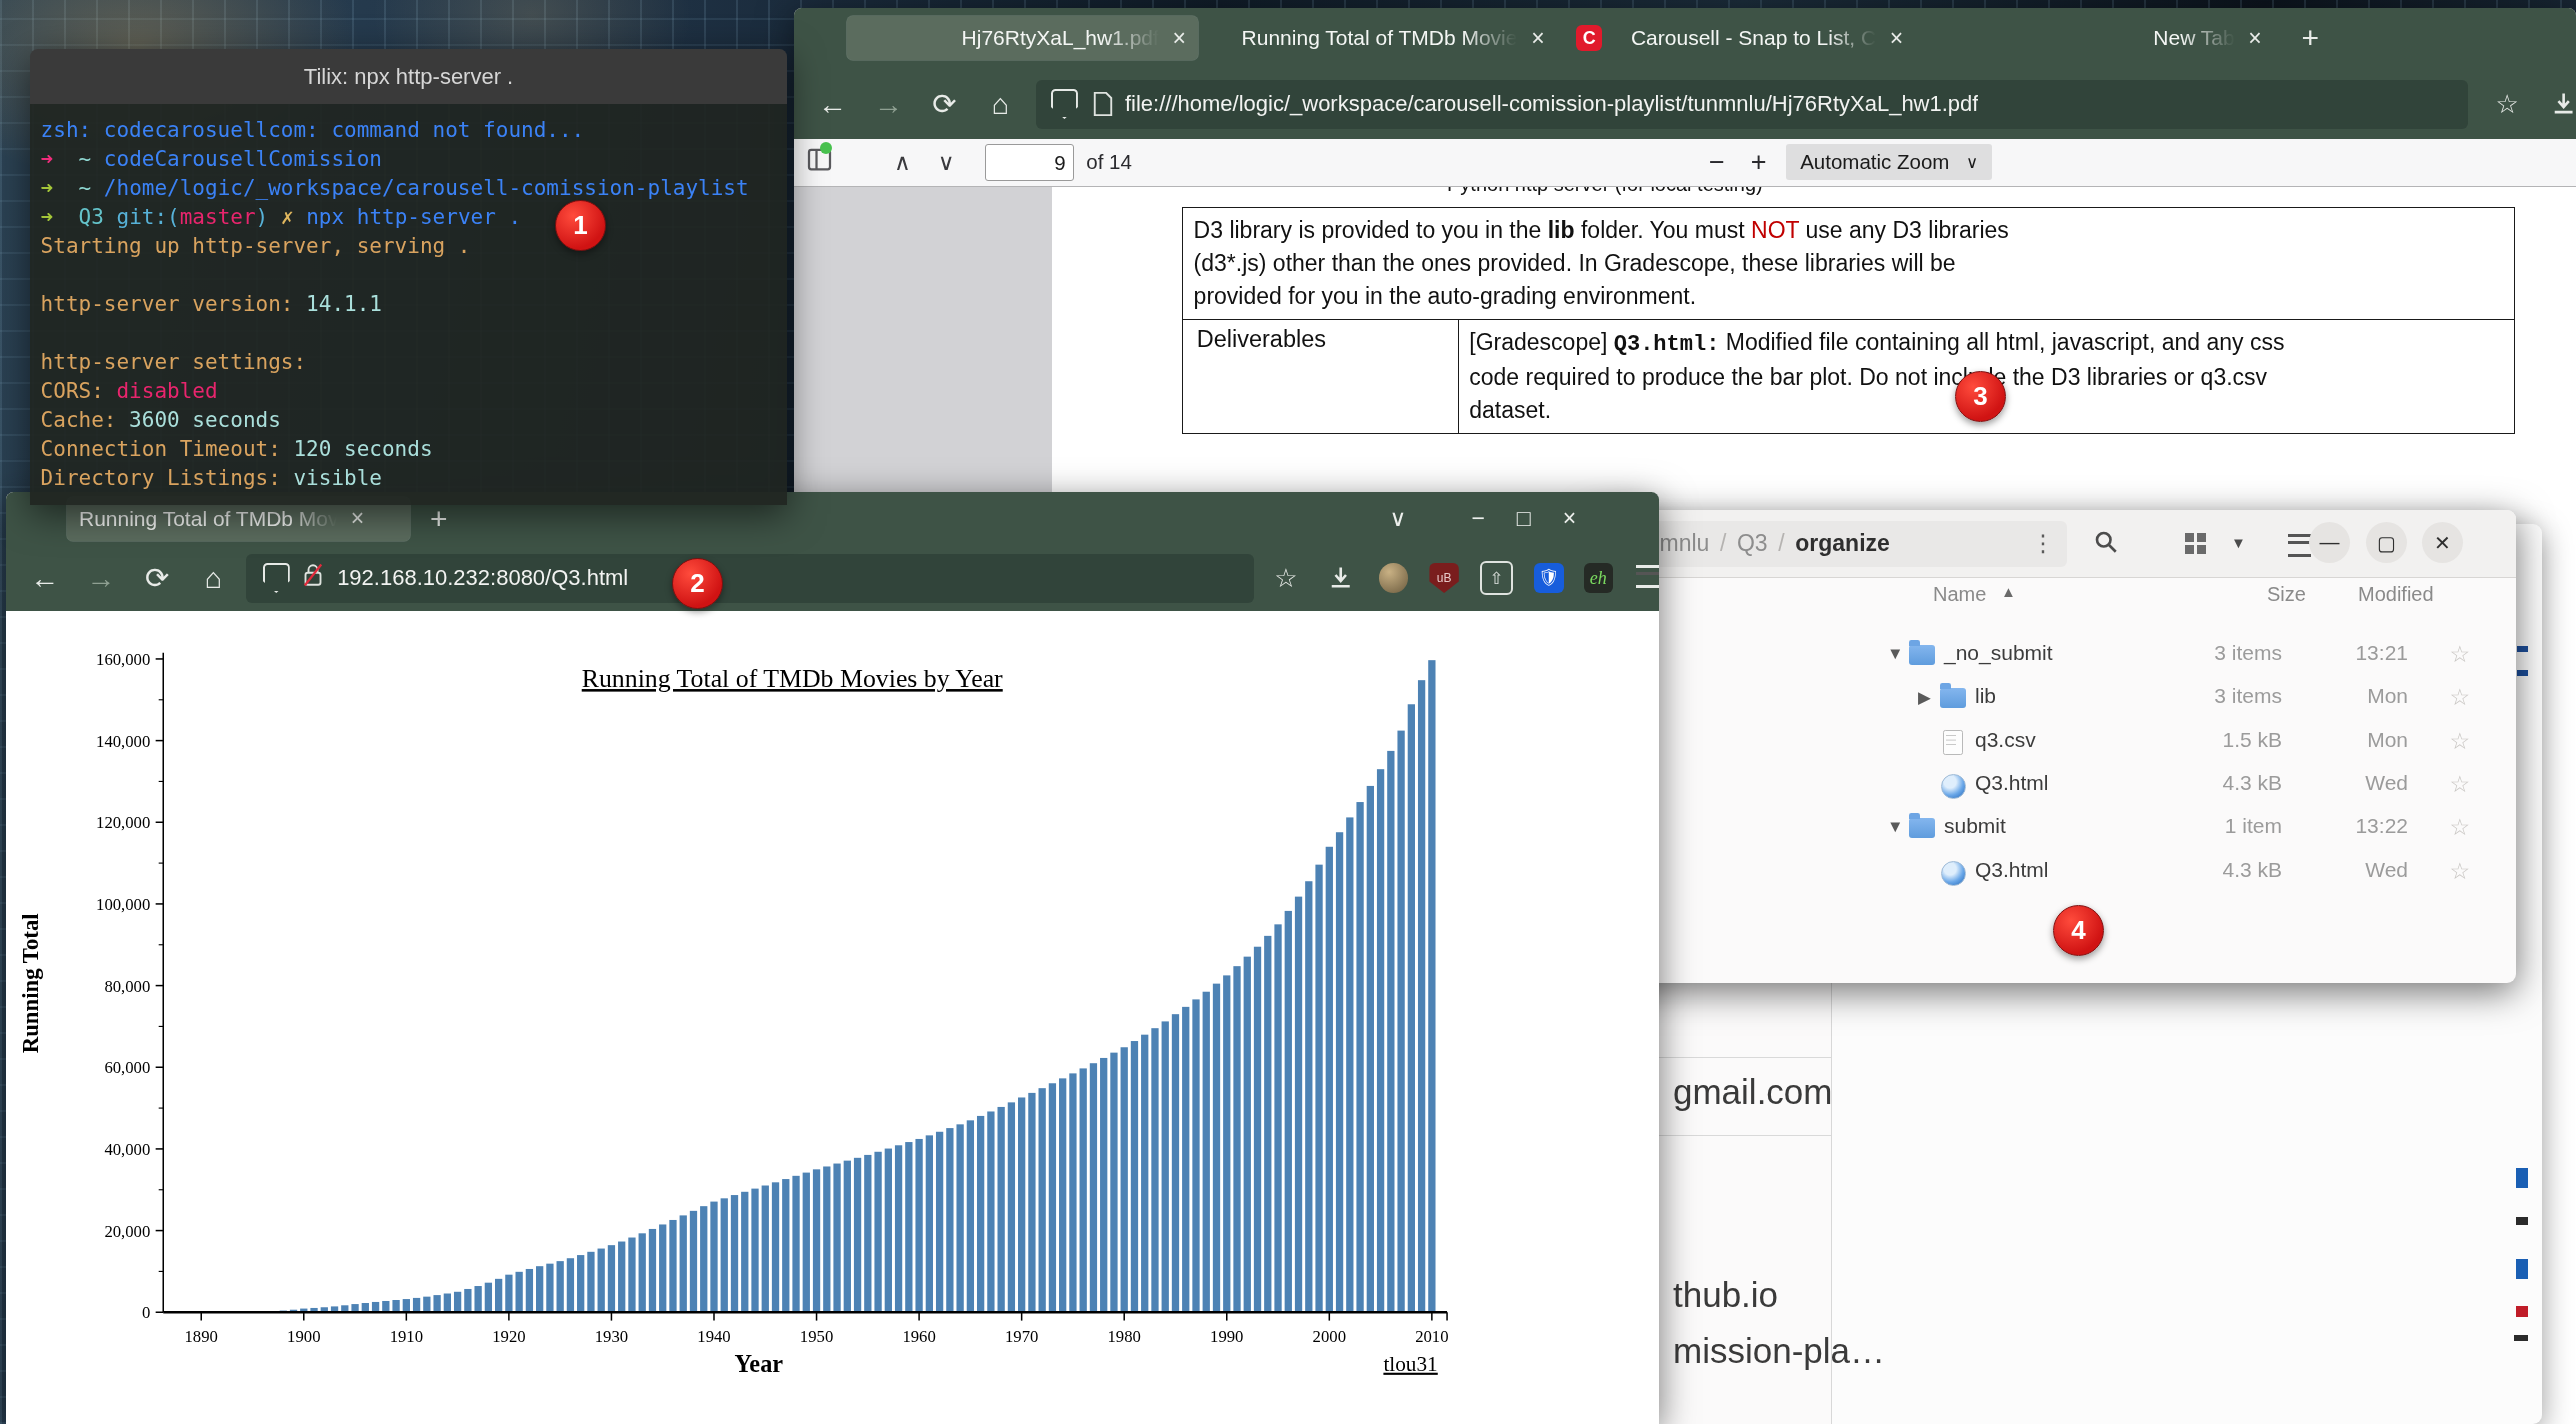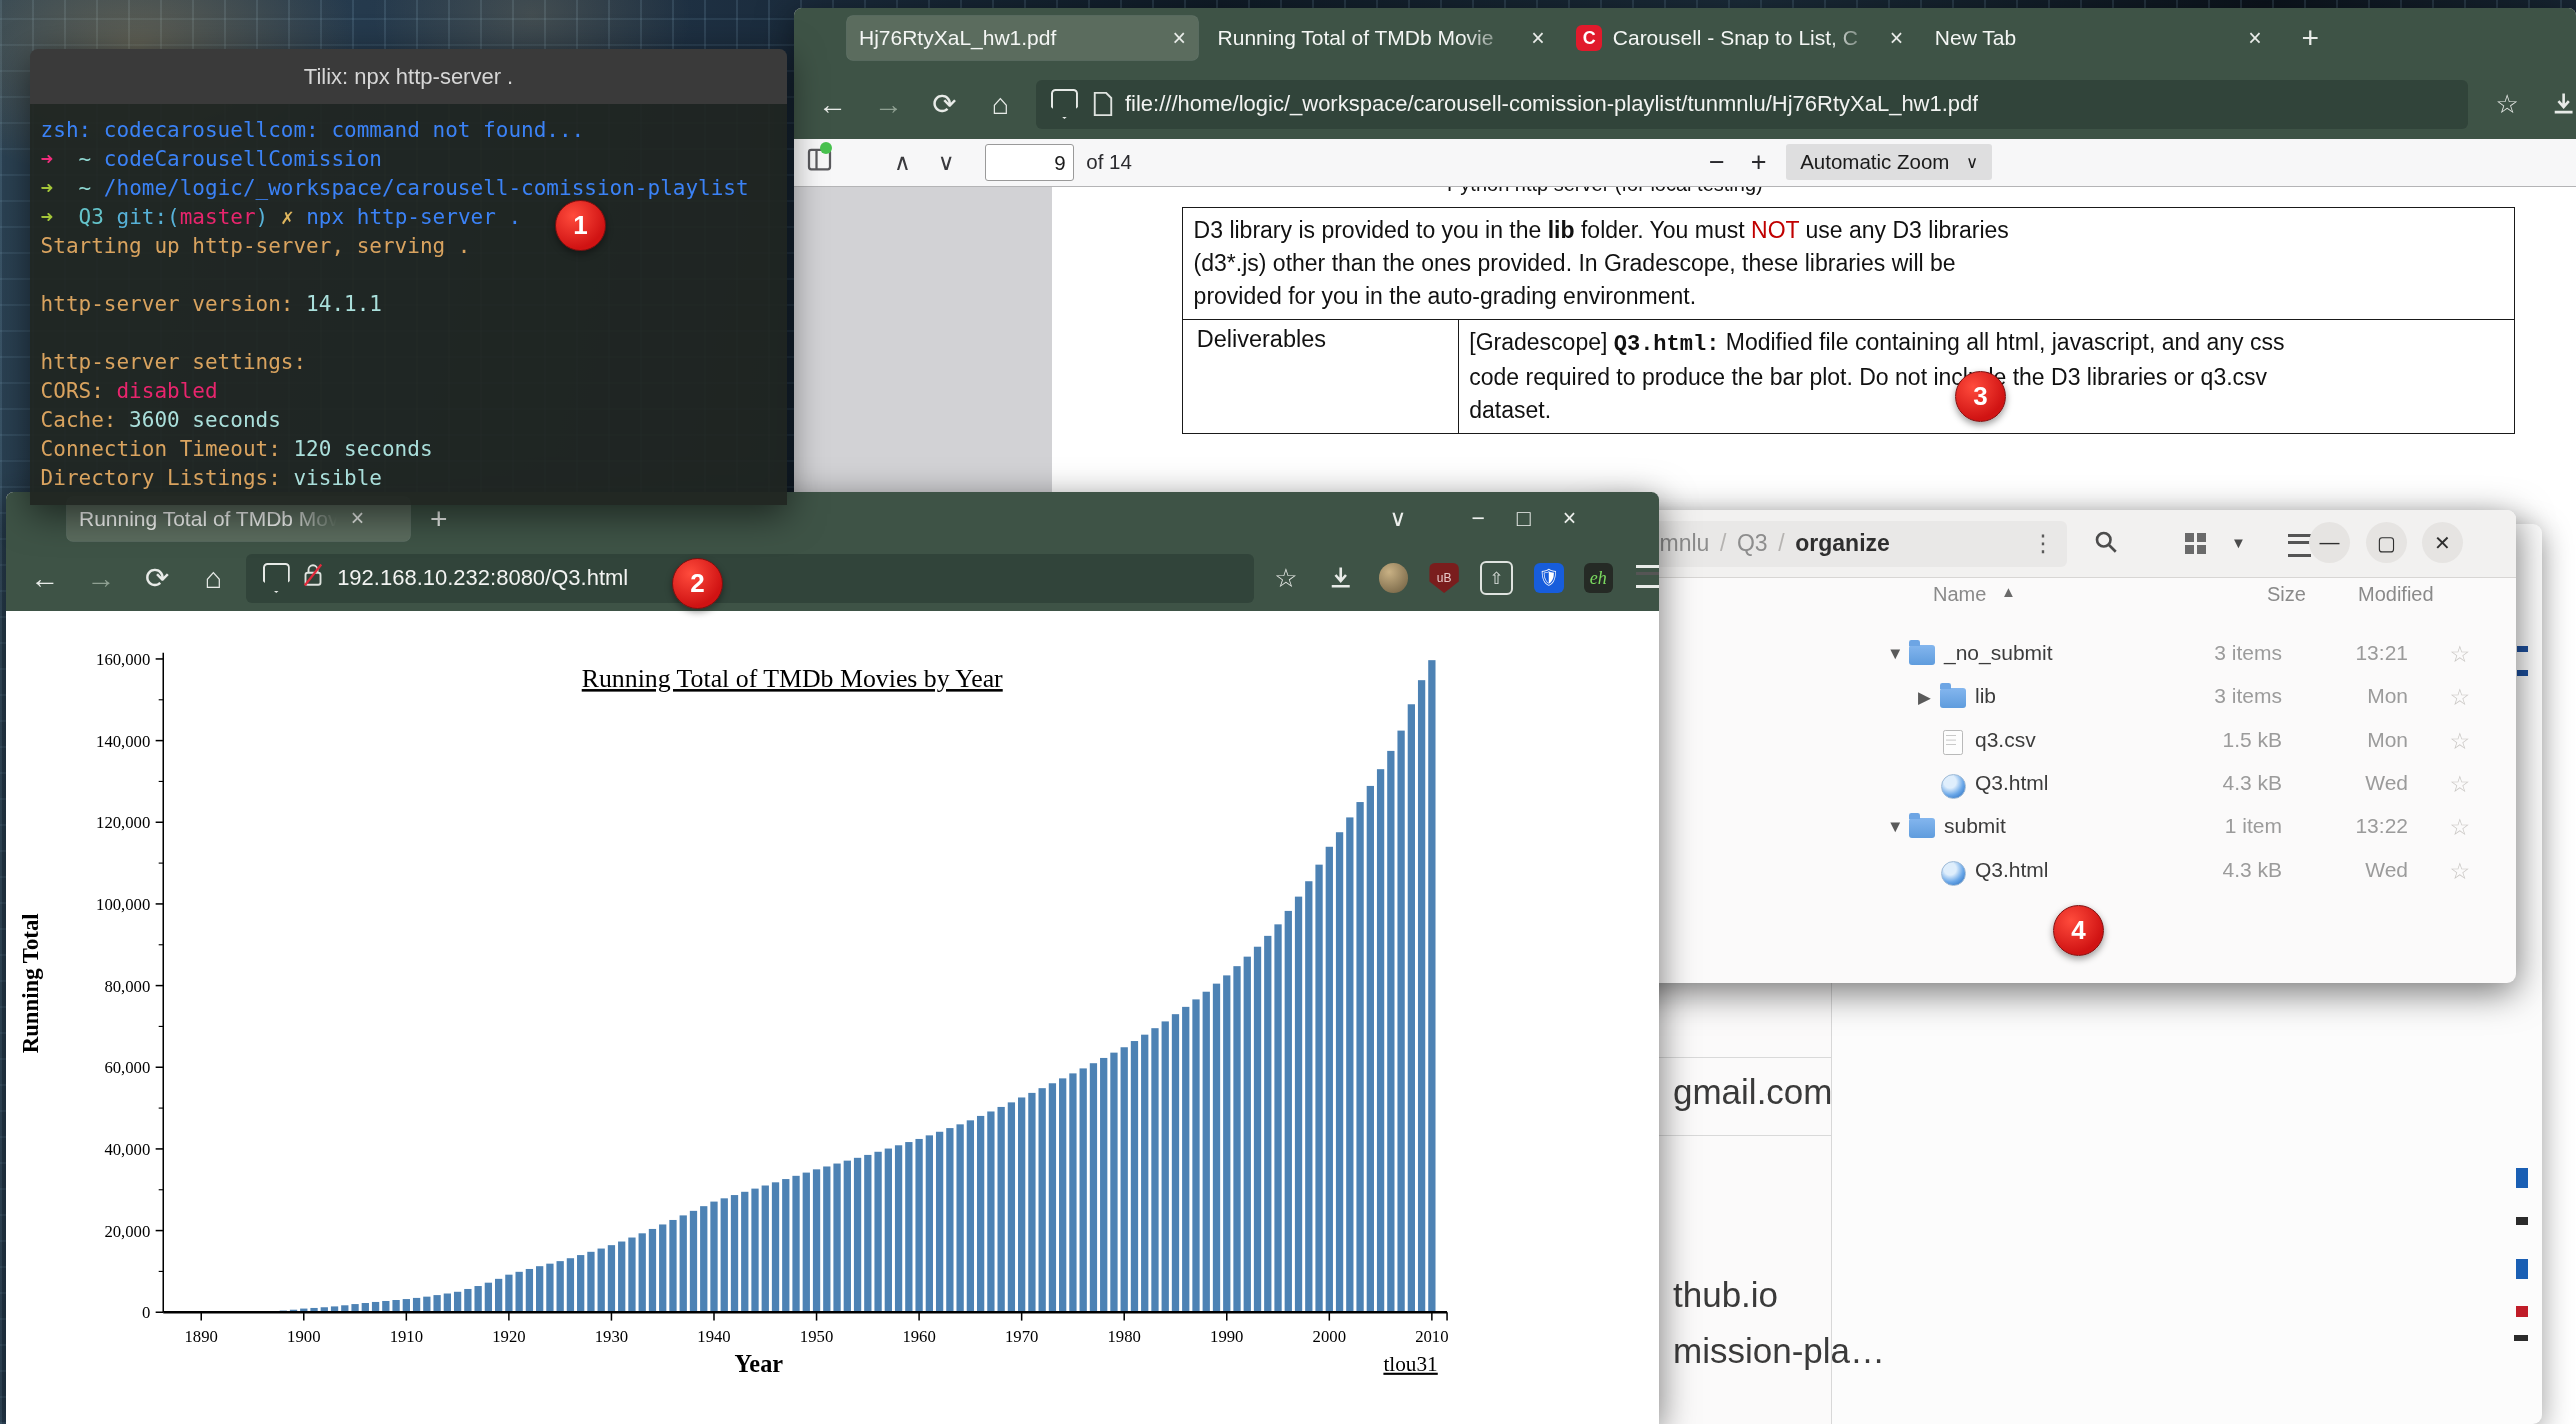--- a/index.html
+++ b/index.html
@@ -20,21 +20,21 @@
   .tilix .tbody{position:absolute;top:55px;left:0;right:0;bottom:0;background:rgba(32,37,33,.92);
     padding:12px 10.6px;font-family:"DejaVu Sans Mono",monospace;font-size:21px;line-height:29px;white-space:pre;}
   .c-w{color:#3b82f6}.c-pk{color:#ef2d7b}.c-gr{color:#a4c639}.c-cy{color:#8fd8d2}
   .c-tl{color:#64c3ca}.c-bl{color:#57b2d8}.c-cr{color:#e8256d}.c-gd{color:#e0b75e}
   .c-or{color:#d9a35f}.c-val{color:#aadfdb}
   
   .fx-titlebar{position:absolute;left:0;right:0;background:#3e5346;display:flex;align-items:center;}
   .fx-tab{height:44px;border-radius:6px;display:flex;align-items:center;padding:0 12px;color:#f4f6f4;font-size:21px;}
   .fx-tab.active{background:#5b6c5e;box-shadow:0 0 0 0.8px rgba(255,255,255,.18);}
   .fx-tab .lbl{overflow:hidden;white-space:nowrap;display:inline-block;
-     -webkit-mask-image:linear-gradient(90deg,#000 82%,transparent);mask-image:linear-gradient(90deg,#000 82%,transparent);}
+     -webkit-mask-image:linear-gradient(90deg,#000 82%,transparent);mask-image:linear-gradient(90deg,#000 82%,transparent);text-align:right;}
   .fx-x{margin-left:13.7px;color:#e9ece9;font-size:23px;}
   .fx-plus{color:#e9ece9;font-size:30px;font-weight:300;margin-left:20px;}
   .fx-ctrl{color:#ecefec;font-size:23px;margin-left:32px;}
   .fx-toolbar{position:absolute;left:0;right:0;background:#3e5346;display:flex;align-items:center;}
   .fx-nav{color:#e8ebe8;font-size:29px;margin-left:21px;width:36px;text-align:center;}
   .fx-nav.dim{color:#8fa092;}
   .url-pill{background:#31443a;border-radius:6px;height:49px;display:flex;align-items:center;color:#f2f3f1;font-size:22px;}
   .ico{display:inline-block;vertical-align:middle;}
   
   .ffpdf{left:794px;top:7.6px;width:1782px;height:1417px;border-radius:7.6px 7.6px 0 0;background:#d2d2d5;}

